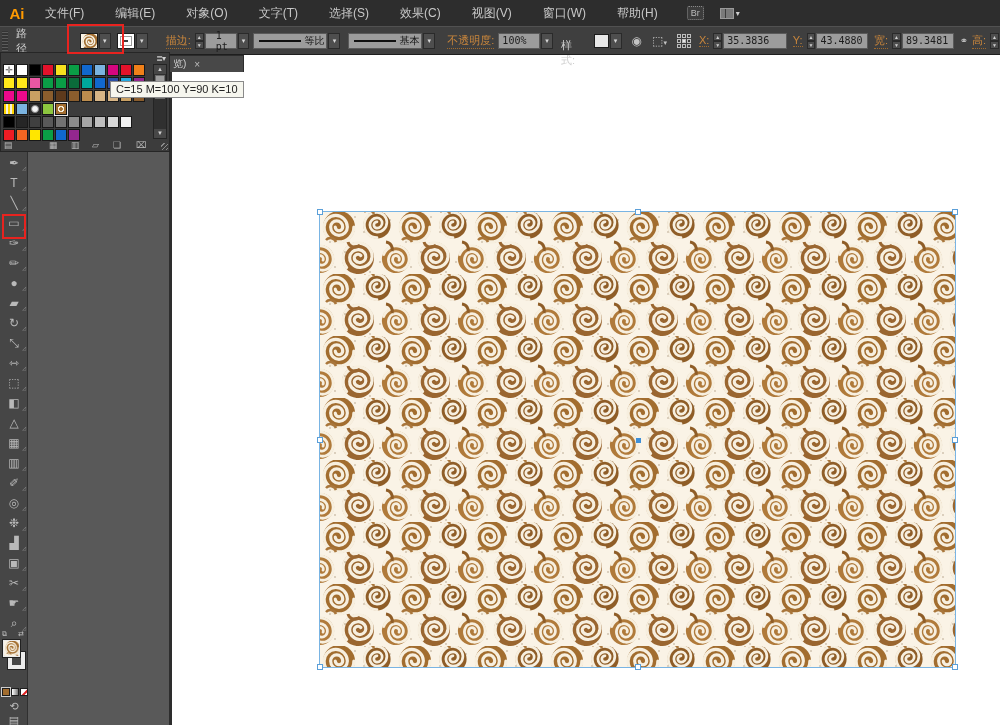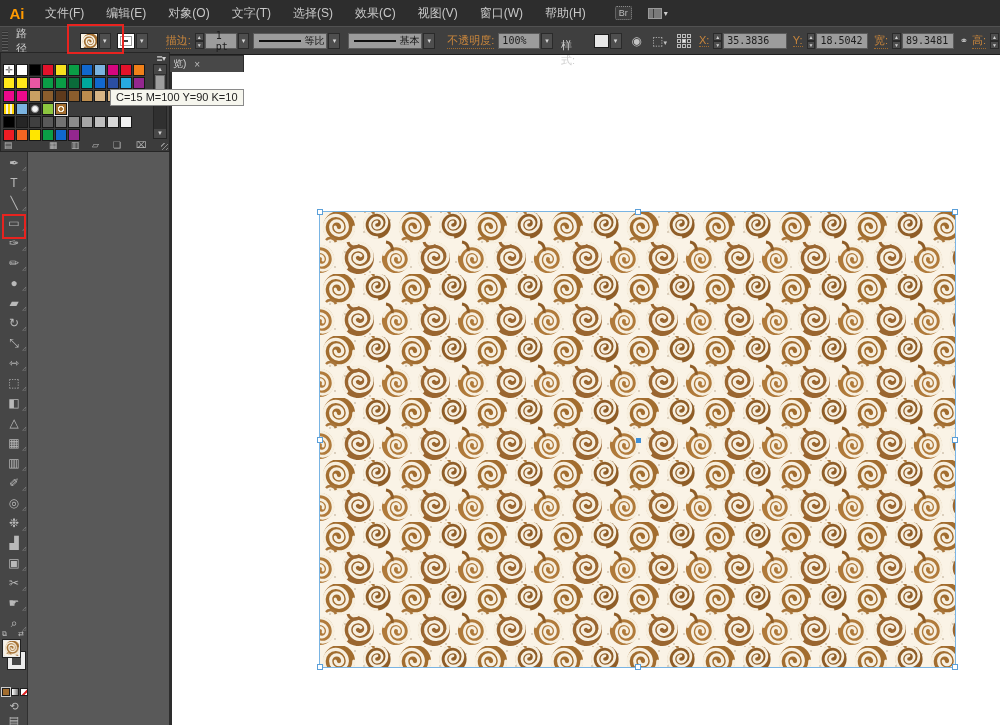--- a/index.html
+++ b/index.html
@@ -2,21 +2,21 @@
 <html><head>
 <meta charset="utf-8">
 <style>
   html,body{margin:0;padding:0;background:#777;}
   *{box-sizing:border-box;font-family:"Liberation Sans",sans-serif;}
   .screen{position:relative;width:1000px;height:725px;overflow:hidden;background:#fff;}
 
   
   .menubar{position:absolute;left:0;top:0;width:1000px;height:26px;background:#2d2d2d;display:flex;align-items:center;z-index:6;}
   .ai-logo{width:34px;text-align:center;color:#ff9a00;font-weight:bold;font-size:15px;}
-  .menu-items{display:flex;align-items:flex-end;height:100%;}
+  .menu-items{display:flex;align-items:flex-end;height:100%;gap:9px;}
   .menu-item{color:#c8c8c8;font-size:12px;padding:0 11px;height:100%;display:flex;align-items:center;cursor:default;}
   .mb-icons{display:flex;align-items:center;margin-left:18px;gap:16px;}
   .br-icon{color:#bdbdbd;font-size:9px;border:1px dotted #8a8a8a;background:#3c3c3c;padding:1px 3px;border-radius:2px;}
   .ws-icon{display:flex;align-items:center;color:#bdbdbd;}
   .ws-grid{width:14px;height:11px;border:1px solid #9a9a9a;background:linear-gradient(90deg,#7a7a7a 4px,#3c3c3c 4px 5px,#7a7a7a 5px);}
   .dd-car{color:#cfcfcf;font-size:8px;margin-left:2px;}
 
   
   .controlbar{position:absolute;left:0;top:26px;width:1000px;height:29px;background:#3f3f3f;border-top:1px solid #515151;border-bottom:1px solid #1e1e1e;display:flex;align-items:center;z-index:6;}
   .grip{width:6px;height:20px;margin-left:2px;background:repeating-linear-gradient(0deg,#5c5c5c 0 1px,#343434 1px 3px);}
@@ -79,21 +79,21 @@
   .sw-buttons{position:absolute;left:0;top:86px;width:170px;height:13px;}
   .pbtn{position:absolute;top:0;color:#bdbdbd;font-size:9px;line-height:12px;}
   .sw-grip{position:absolute;right:1px;bottom:1px;width:7px;height:7px;background:repeating-linear-gradient(135deg,transparent 0 2px,#8a8a8a 2px 3px);}
 
   
   .artwork{position:absolute;left:320px;top:212px;width:635px;height:455px;outline:1px solid #79b4e3;z-index:2;}
   .handle{position:absolute;width:6px;height:6px;background:#fff;border:1px solid #5b9fd8;z-index:5;}
   .handle.solid{width:5px;height:5px;background:#3f8fd6;border:none;}
 
   
-  .tooltip{position:absolute;left:110px;top:81px;height:17px;background:#f6f6ee;border:1px solid #8a8a8a;color:#222;font-size:11px;line-height:15px;padding:0 5px;z-index:40;white-space:nowrap;margin-top:8px;}
+  .tooltip{position:absolute;left:110px;top:81px;height:17px;background:#f6f6ee;border:1px solid #8a8a8a;color:#222;font-size:11px;line-height:15px;padding:0 5px;z-index:40;white-space:nowrap;}
   .redbox{position:absolute;border:2px solid #e8231f;background:transparent;z-index:45;}
   .redbox-a{left:67px;top:24px;width:57px;height:30px;}
   .redbox-b{left:2px;top:214px;width:24px;height:25px;}
 </style>
 </head>
 <body>
 
 <div class="screen">
 
   <svg width="0" height="0" style="position:absolute" aria-hidden="true">
@@ -217,21 +217,21 @@
     <div class="stepper">
         <span>▲</span>
         <span>▼</span>
       </div>
     <div class="field" style="width:64px;">35.3836</div>
     <div class="cb-orange" style="margin-left:6px;">Y:</div>
     <div class="stepper">
         <span>▲</span>
         <span>▼</span>
       </div>
-    <div class="field" style="width:52px;">18.5042</div>
+    <div class="field" style="width:52px;">43.4880</div>
     <div class="cb-orange" style="margin-left:6px;">宽:</div>
     <div class="stepper">
         <span>▲</span>
         <span>▼</span>
       </div>
     <div class="field" style="width:52px;">89.3481</div>
     <div class="cb-icon" style="margin-left:6px;font-size:10px;">⚭</div>
     <div class="cb-orange" style="margin-left:4px;">高:</div>
     <div class="stepper">
         <span>▲</span>

